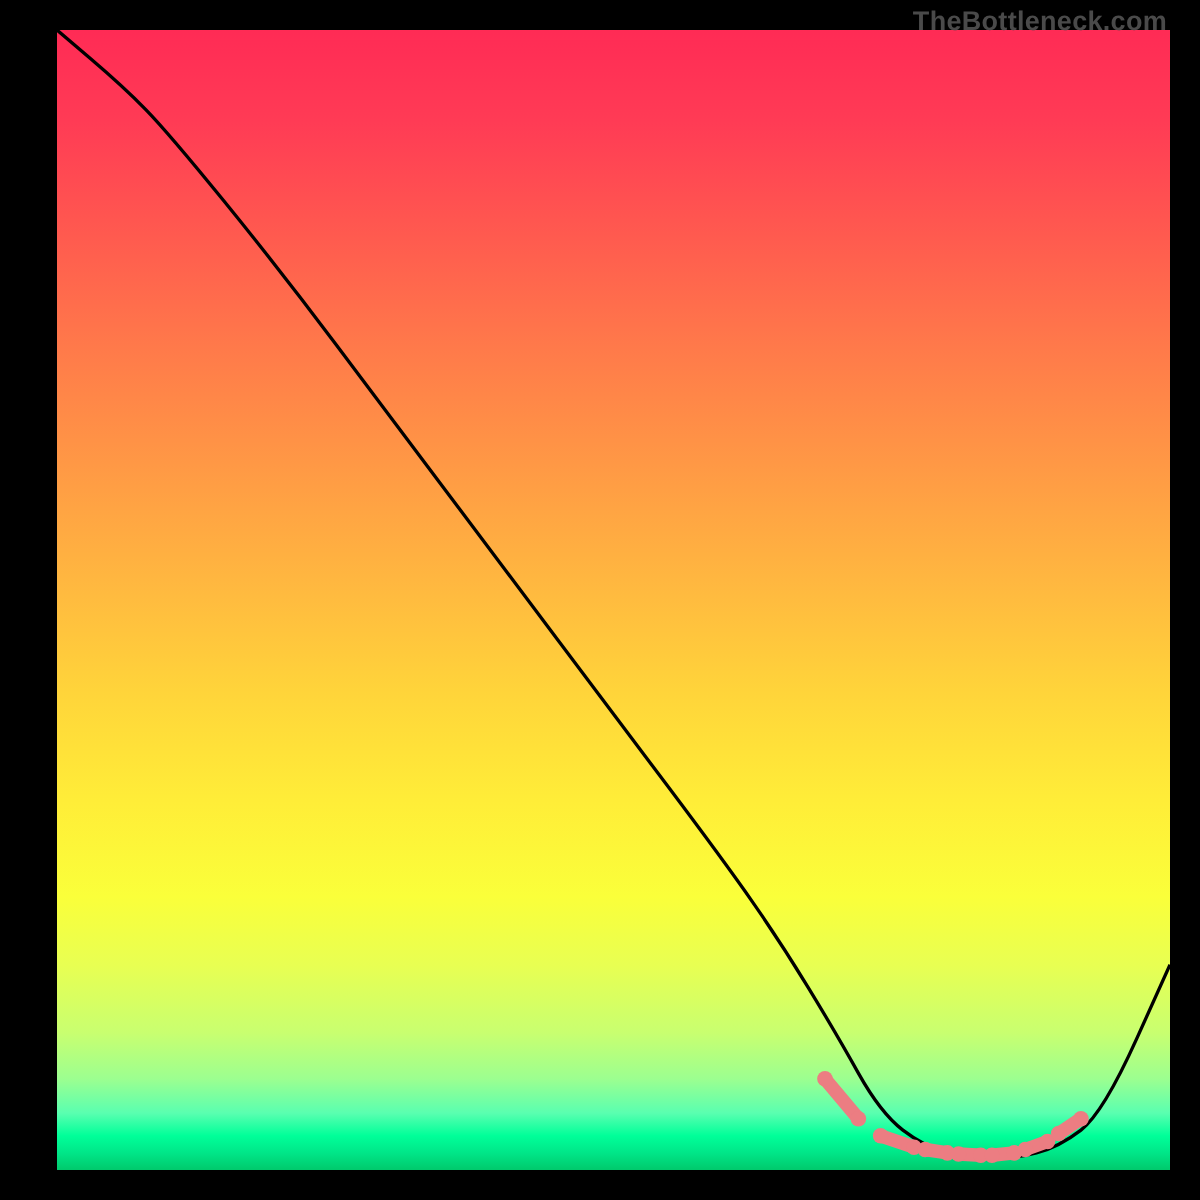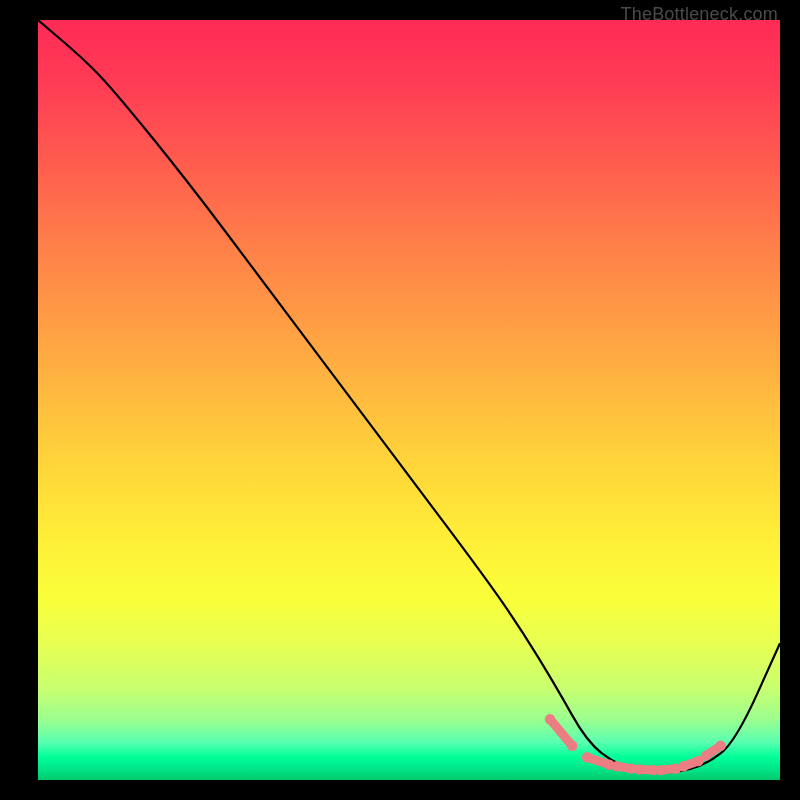--- a/index.html
+++ b/index.html
@@ -58,21 +58,21 @@
   top: 0;
   width: 100%;
   height: 100%;
 }
 .source-label {
   position: absolute;
   top: 4px;
   right: 22px;
   color: #4a4a4a;
   font-size: 18px;
-  font-weight: normal;
+  font-weight: bold;
   letter-spacing: 0.2px;
 }
 </style>
 </head>
 <body>
 
 <div class="chart-container">
   <div class="plot-area">
     <div class="gradient-bg"></div>
     <svg class="overlay-svg" viewBox="0 0 742 760" preserveAspectRatio="none">

